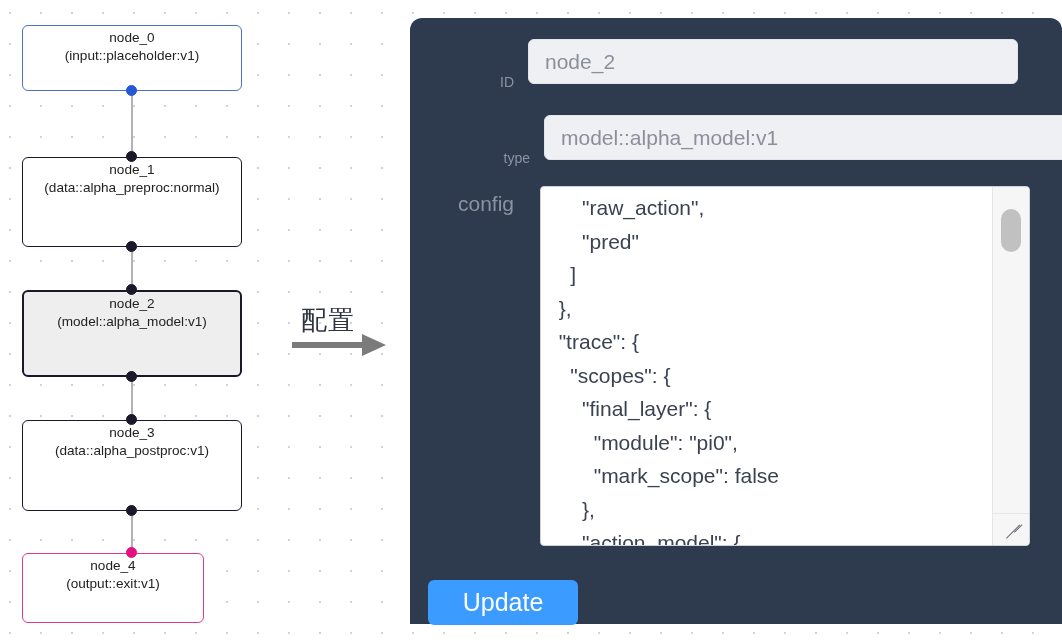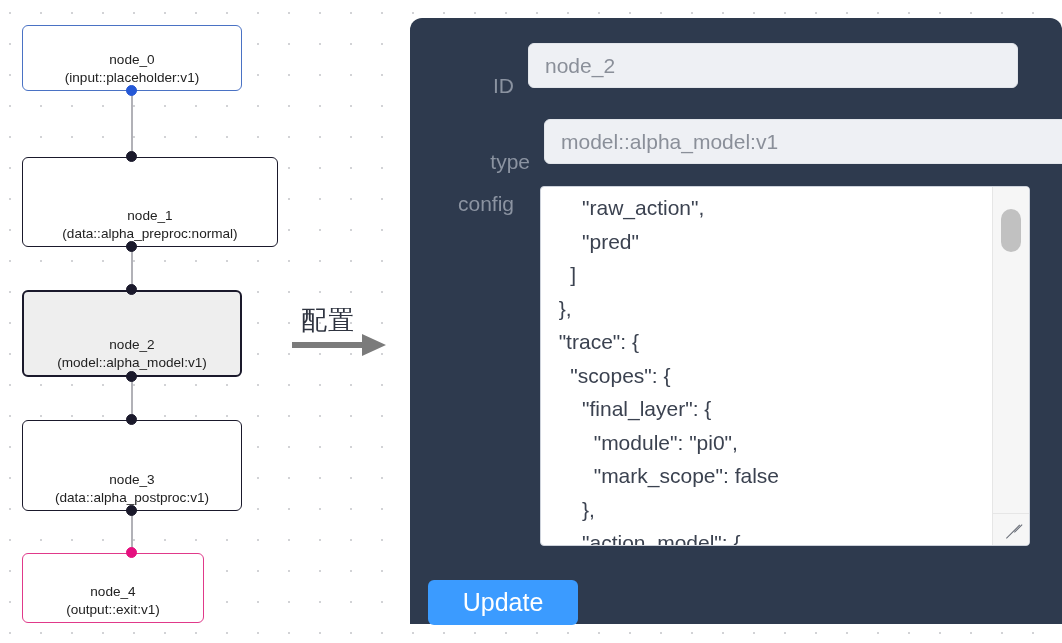--- a/index.html
+++ b/index.html
@@ -23,21 +23,21 @@
     background-position: 9px 12px;
   }
 
   
   .node {
     position: absolute;
     box-sizing: border-box;
     border-radius: 6px;
     background: #ffffff;
     border: 1.6px solid #1a192b;
-    display: flex; align-items: flex-end; justify-content: center;
+    display: flex; align-items: flex-start; justify-content: center;
     text-align: center;
     color: #222222;
     font-size: 13.6px;
     line-height: 1.32;
     padding: 3px 8px;
     word-break: break-all;
   }
   .node .ntext { display: block; width: 100%; }
   .node-blue   { border-color: #4a72c4; }
   .node-pink   { border-color: #e0398a; }
@@ -79,21 +79,21 @@
     border-radius: 12px 12px 0 0;
     box-sizing: border-box;
     overflow: hidden;
   }
   .field-row {
     position: absolute;
     display: flex; align-items: center;
   }
   .field-label {
     color: #8b93a1;
-    font-size: 21px;
+    font-size: 14px;
     text-align: right;
     width: 118px;
     padding-right: 14px;
     box-sizing: border-box;
     flex: none;
     margin-top: 41px;
   }
   .field-input {
     background: #eef0f4;
     border: 1px solid #e2e5ea;
@@ -201,21 +201,21 @@
   <div class="edge" style="left:131px; top:90px; height:66px;"></div>
   <div class="edge" style="left:131px; top:247px; height:43px;"></div>
   <div class="edge" style="left:131px; top:377px; height:43px;"></div>
   <div class="edge" style="left:131px; top:511px; height:42px;"></div>
 
   <div class="node node-blue" style="left:22px; top:25px; width:220px; height:66px;">
     <span class="ntext"><span>node_0</span><br><span>(input::placeholder:v1)</span></span>
   </div>
   <div class="handle handle-blue" style="left:126px; top:85px;"></div>
 
-  <div class="node" style="left:22px; top:157px; width:256px; height:90px;">
+  <div class="node" style="left:22px; top:157px; width:220px; height:90px;">
     <span class="ntext"><span>node_1</span><br><span>(data::alpha_preproc:normal)</span></span>
   </div>
   <div class="handle" style="left:126px; top:151px;"></div>
   <div class="handle" style="left:126px; top:241px;"></div>
 
   <div class="node node-sel" style="left:22px; top:290px; width:220px; height:87px;">
     <span class="ntext"><span>node_2</span><br><span>(model::alpha_model:v1)</span></span>
   </div>
   <div class="handle" style="left:126px; top:284px;"></div>
   <div class="handle" style="left:126px; top:371px;"></div>

